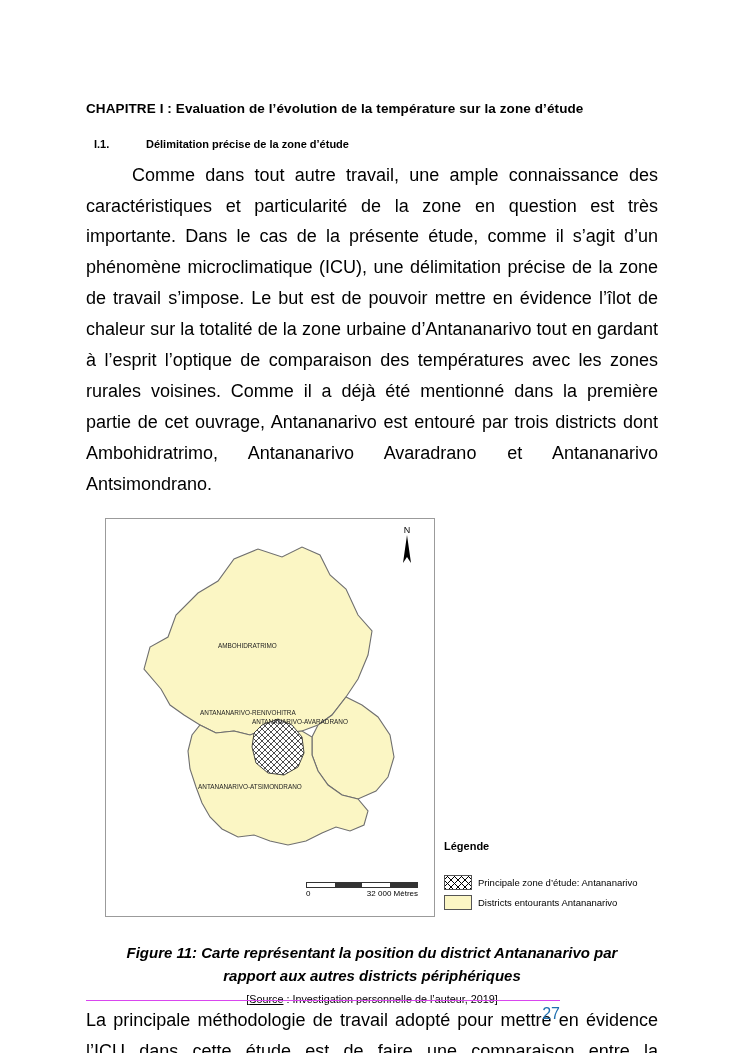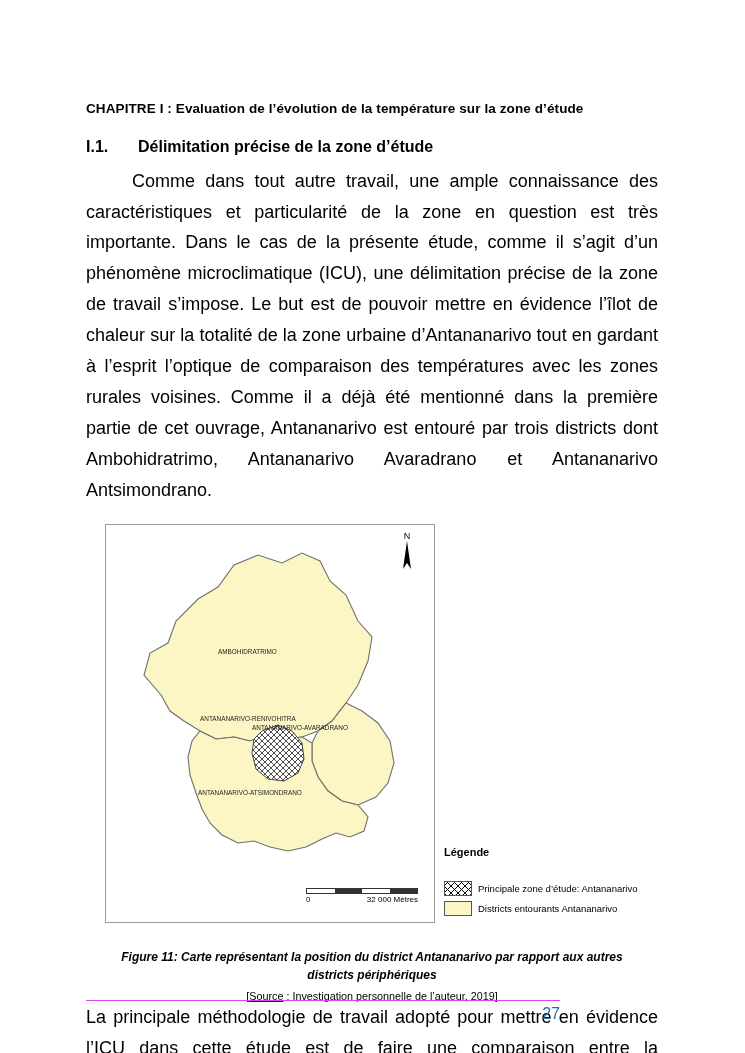--- a/index.html
+++ b/index.html
@@ -29,23 +29,23 @@
   }
   h1.chapter-title {
     font-size: 13.5px;
     font-weight: bold;
     margin: 0 0 20px 0;
     line-height: 1.3;
     letter-spacing: 0.1px;
   }
   .section-head {
     display: flex;
-    font-size: 16px;
-    font-weight: bold;
-    margin: 0 0 10px 0;
+    font-size: 11px;
+    font-weight: bold;
+    margin: 0 0 10px 8px;
   }
   .section-head .num {
     width: 52px;
     flex: none;
   }
   p.body-text {
     font-size: 18px;
     line-height: 1.72;
     text-align: justify;
     margin: 0 0 4px 0;
@@ -127,21 +127,21 @@
     background-color: #ffffff;
     background-image:
       repeating-linear-gradient(45deg, #000 0 1px, transparent 1px 5px),
       repeating-linear-gradient(-45deg, #000 0 1px, transparent 1px 5px);
   }
   .swatch.plain {
     background: #fbf6c4;
   }
   .fig-caption {
     margin-top: 8px;
-    font-size: 12px;
+    font-size: 15px;
     font-weight: bold;
     font-style: italic;
     text-align: center;
     line-height: 1.5;
     padding: 0 20px;
   }
   .fig-source {
     margin-top: 6px;
     font-size: 10.8px;
     text-align: center;

